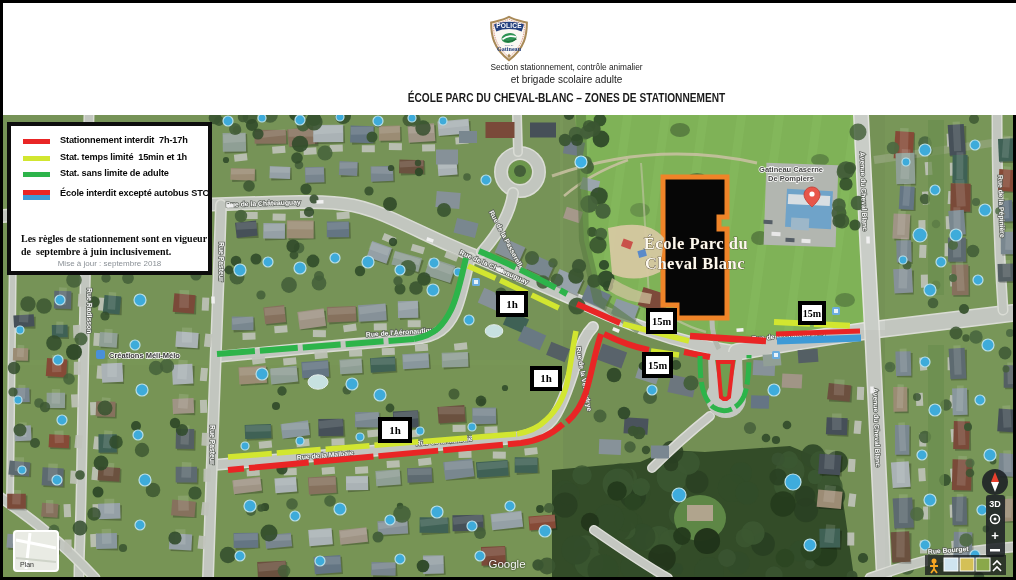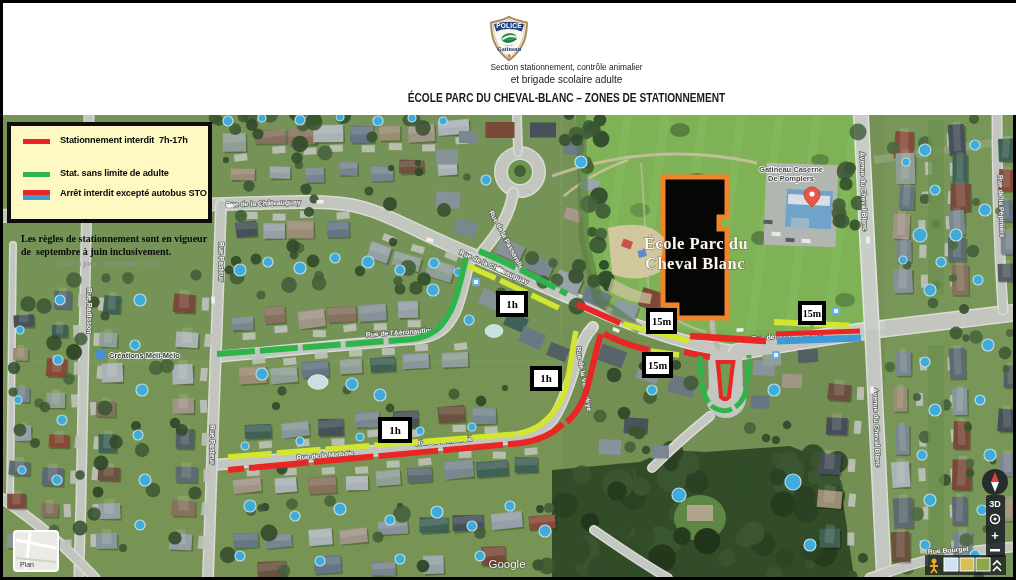--- a/index.html
+++ b/index.html
@@ -1,21 +1,21 @@
 <!DOCTYPE html>
 <html><head>
 <meta charset="utf-8">
 <style>
 html,body{margin:0;padding:0;}
 body{width:1016px;height:580px;font-family:"Liberation Sans",sans-serif;}
 .page{position:relative;width:1016px;height:580px;background:#000;overflow:hidden;}
 .header{position:absolute;left:3px;top:3px;width:1010px;height:112px;background:#ffffff;padding-left:39px;}
 .hline{position:absolute;width:100%;text-align:center;color:#1a1a1a;}
 .map{position:absolute;left:3px;top:115px;width:1010px;height:462px;}
-.legend{position:absolute;left:7px;top:122px;width:205px;height:101px;background:#fef9c3;border:4px solid #0d0d0d;box-sizing:border-box;z-index:5;}
+.legend{position:absolute;left:7px;top:122px;width:205px;height:153px;background:#ffffff;border:4px solid #0d0d0d;box-sizing:border-box;z-index:5;}
 .lrow{position:absolute;left:0;width:100%;height:12px;}
 .sw{position:absolute;left:12px;width:27px;}
 .lt{position:absolute;left:49px;top:-2px;font-size:9.2px;letter-spacing:-0.15px;font-weight:bold;color:#0a0a0a;white-space:nowrap;}
 </style>
 </head>
 <body>
 <div class="page">
 
 <div class="header">
 
@@ -1229,29 +1229,33 @@
 <path d="M993,565 L997,561 L1001,565 M993,571 L997,567 L1001,571" stroke="#ffffff" stroke-width="1.6" fill="none"></path>
 </svg>
 
 <div class="legend">
 
 <div class="lrow" style="top:11px">
         <div class="sw" style="top:2px;height:5px;background:#e92525"></div>
         <div class="lt">Stationnement interdit&nbsp; 7h-17h</div>
       </div>
 
+<div class="lrow" style="top:27.5px">
+        <div class="sw" style="top:2px;height:5px;background:#d2e630"></div>
+        <div class="lt">Stat. temps limité&nbsp; 15min et 1h</div>
+      </div>
 
 <div class="lrow" style="top:44px">
         <div class="sw" style="top:2px;height:5px;background:#2db44a"></div>
         <div class="lt">Stat. sans limite de adulte</div>
       </div>
 
 <div class="lrow" style="top:64px">
         <div class="sw" style="top:0;height:4.5px;background:#e92525"></div>
         <div class="sw" style="top:4.5px;height:5px;background:#3e9ad6"></div>
-        <div class="lt">Arrêt interdit excepté autobus STO</div>
+        <div class="lt">École interdit excepté autobus STO</div>
       </div>
 
 <div style="position:absolute;left:10px;top:90px;width:192px;font-family:'Liberation Serif',serif;font-weight:bold;font-size:10px;line-height:1.3;color:#0a0a0a;white-space:nowrap;margin-top:16px;">Les règles de stationnement sont en vigueur<br>de&nbsp; septembre à juin inclusivement.</div>
 
 <div style="position:absolute;left:0;top:121px;width:100%;text-align:center;font-size:8px;color:#8a9096;margin-top:12px;">Mise à jour : septembre 2018</div>
 </div>
 </div>
 
 </body></html>

